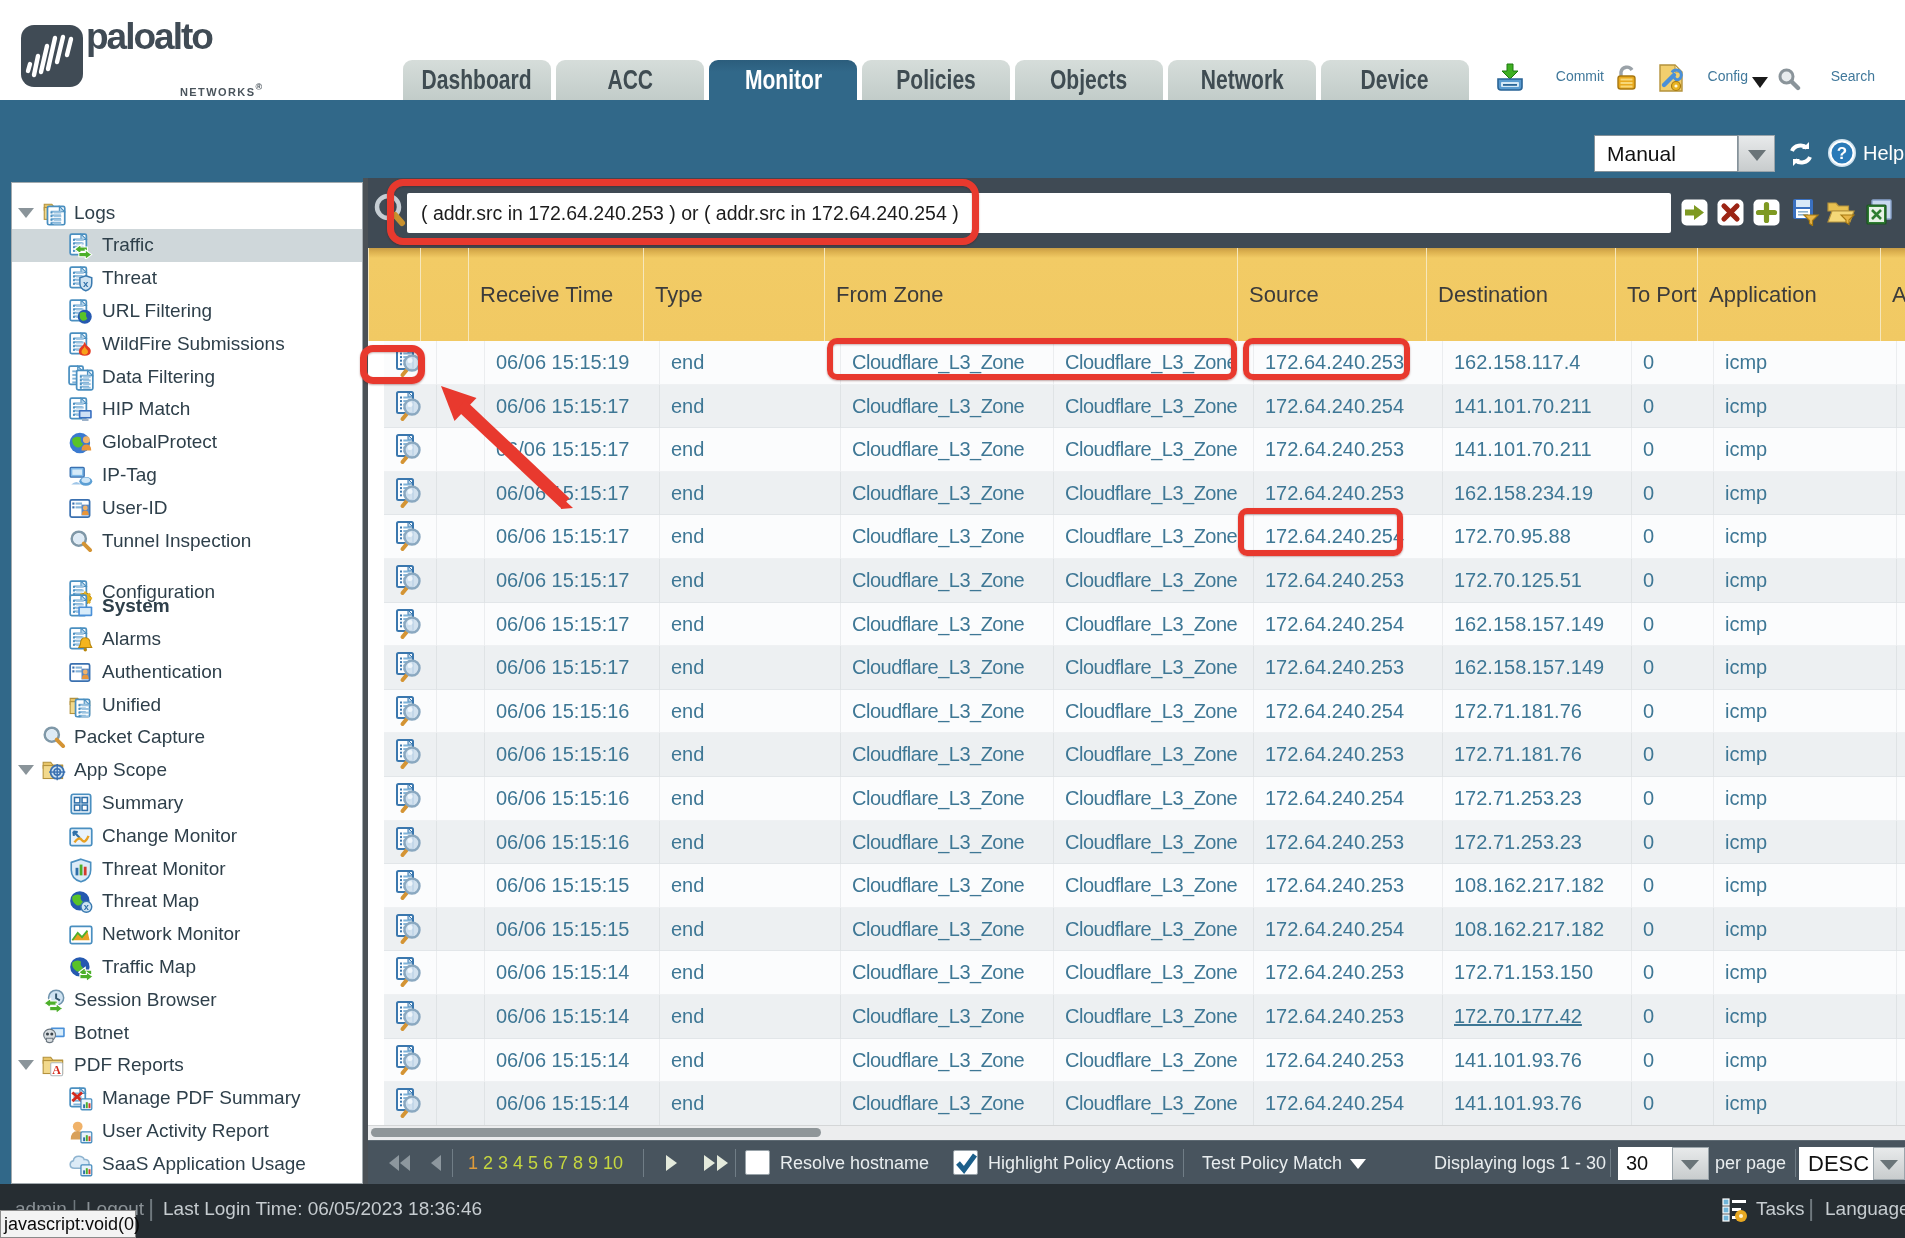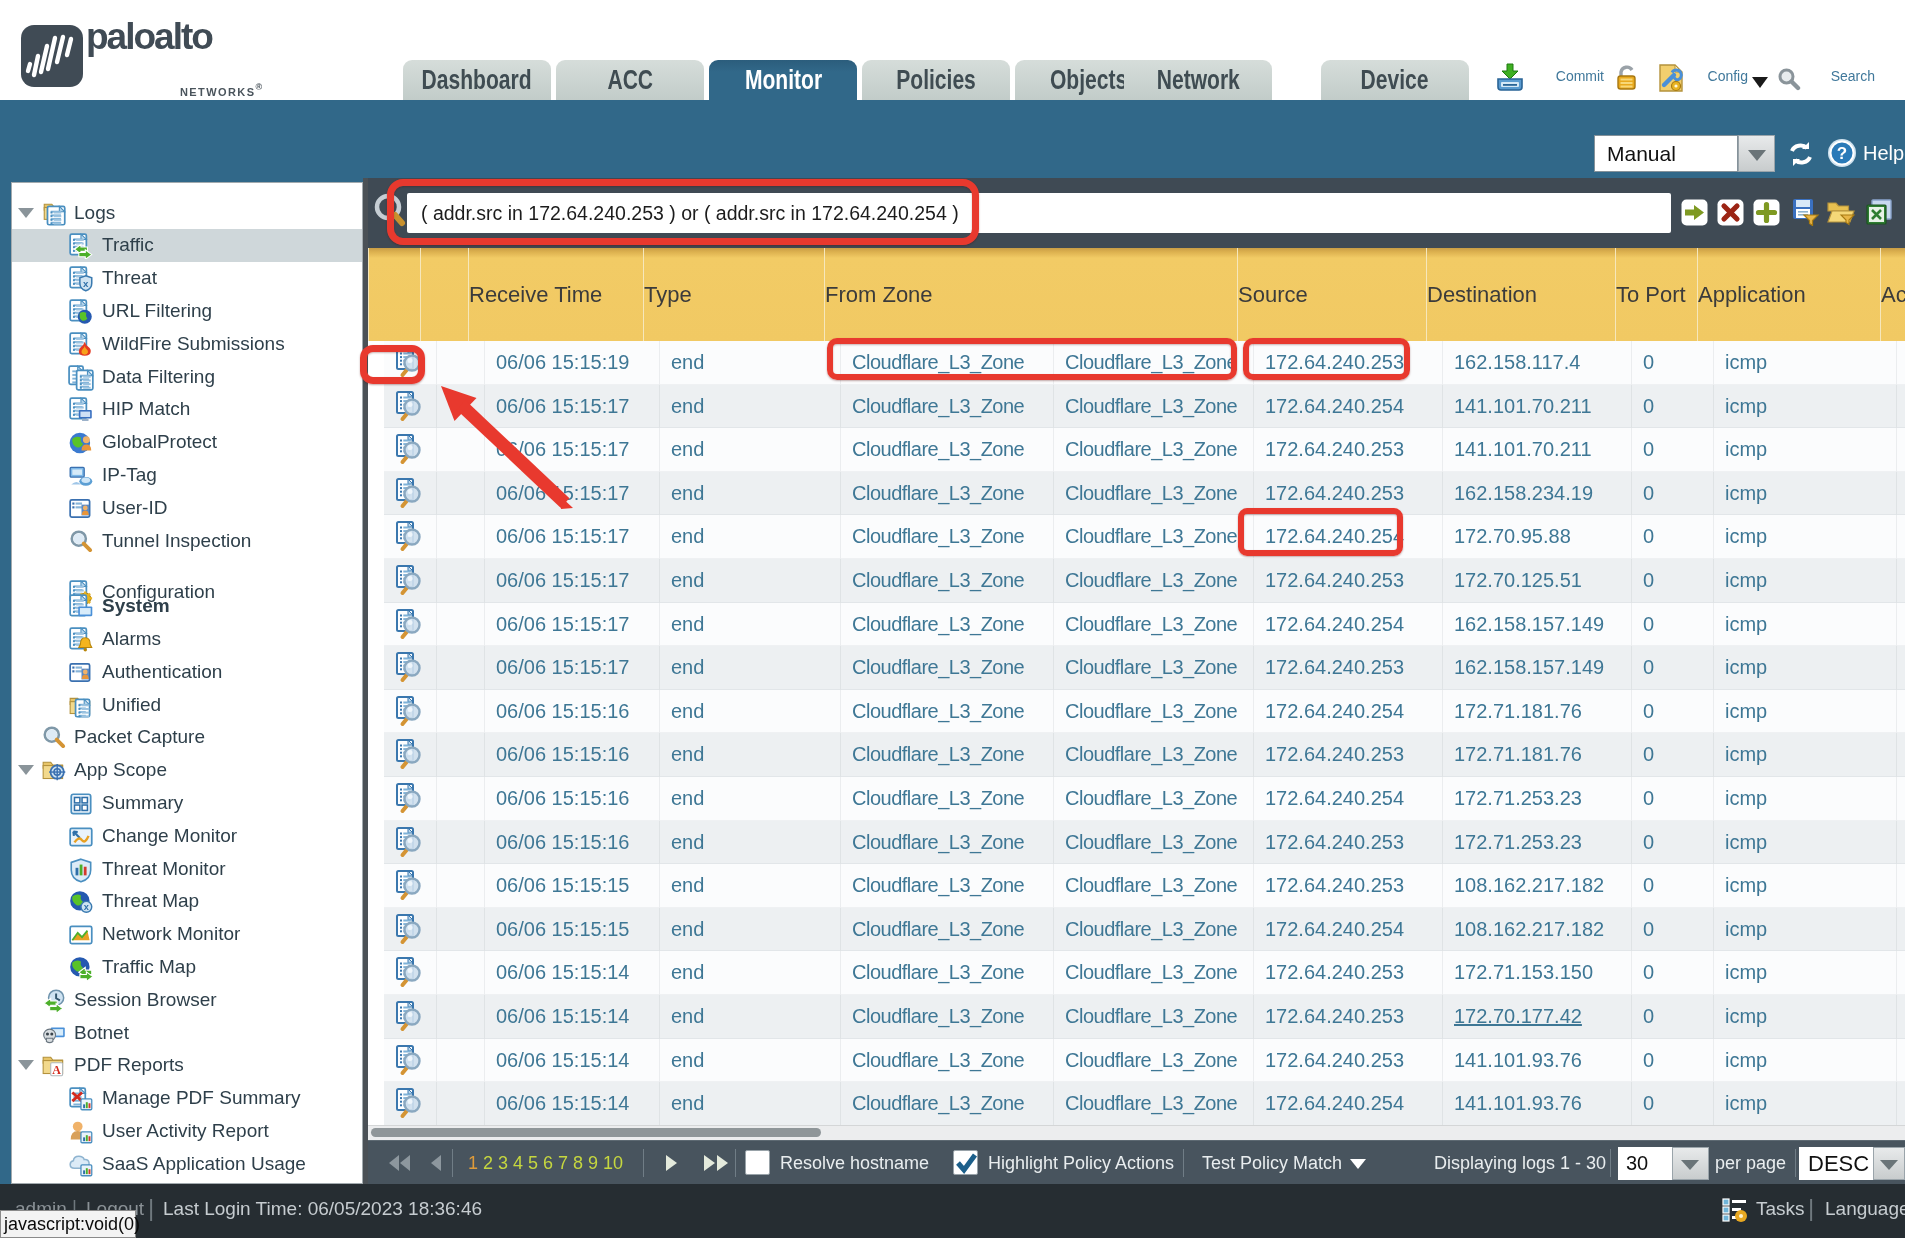--- a/index.html
+++ b/index.html
@@ -22,21 +22,21 @@
 .titem.sel{background:#cfd7da;}
 .exp{position:absolute;top:11px;width:0;height:0;border:8px solid transparent;border-top:10px solid #8a949a;}
 .ticon{position:absolute;top:4px;transform:scale(1.08);transform-origin:top left;}
 .tlab{position:absolute;top:5px;font-size:19px;color:#2e3f4a;white-space:nowrap;}
 #splitter{position:absolute;left:363px;top:178px;width:5px;height:1006px;background:#4b5156;}
 #content{position:absolute;left:368px;top:178px;width:1537px;height:1006px;background:#fff;}
 #filterbar{position:absolute;left:0;top:0;width:1537px;height:70px;background:#3f4a54;}
 #finput{position:absolute;left:39px;top:15px;width:1264px;height:40px;background:#fff;border-radius:2px;font-size:19.5px;color:#1c1c1c;line-height:40px;padding-left:14px;white-space:nowrap;}
 .fico{position:absolute;top:21px;}
 #gridhead{position:absolute;left:0;top:70px;width:1537px;height:93px;background:linear-gradient(#c89d45 0,#ddb14f 4px,#f2cb65 10px,#f1c963 100%);}
-.hc{position:absolute;top:0;height:93px;border-left:1px solid #f6e7bb;font-size:22px;color:#3b3b3b;line-height:93px;overflow:hidden;white-space:nowrap;}
+.hc{position:absolute;top:0;height:93px;border-left:1px solid #f6e7bb;font-size:22px;color:#3b3b3b;line-height:93px;padding-left:11px;overflow:hidden;white-space:nowrap;}
 #rows{position:absolute;left:0;top:163px;width:1537px;height:784px;overflow:hidden;margin-left:16px;}
 .row{position:absolute;left:0;width:1537px;height:43.6px;}
 .row.odd{background:#fbfcfd;}
 .row.even{background:#edf0f2;}
 .c{position:absolute;top:0;height:43.6px;line-height:43.6px;font-size:20px;color:#3e7795;padding-left:11px;overflow:hidden;white-space:nowrap;border-left:1px solid rgba(140,150,158,0.14);box-shadow:inset 0 -1px 0 rgba(120,130,140,0.09);}
 .ri{position:absolute;left:12px;top:6px;}
 .c0{left:0px;width:52px;}.c1{left:52px;width:48px;}.c2{left:100px;width:175px;}.c3{left:275px;width:181px;}.c4{left:456px;width:213px;letter-spacing:-0.5px;}.c5{left:669px;width:200px;letter-spacing:-0.5px;}.c6{left:869px;width:189px;}.c7{left:1058px;width:189px;}.c8{left:1247px;width:82px;}.c9{left:1329px;width:183px;}.c10{left:1512px;width:26px;}
 .c0{border-left:none;}
 #hscroll{position:absolute;left:0;top:947px;width:1537px;height:15px;background:#ecedee;border-top:1px solid #d4d6d7;}
 #hthumb{position:absolute;left:3px;top:2px;width:450px;height:9px;border-radius:5px;background:#8f9699;}
@@ -64,21 +64,21 @@
           <line x1="50" y1="14" x2="46" y2="30"></line>
         </g>
       </svg></div>
   <div id="logotext">paloalto</div>
   <div id="logonet">NETWORKS<span style="font-size:9px;vertical-align:6px;letter-spacing:0;">®</span></div>
   <div class="tab" style="left:403px;"><span>Dashboard</span></div>
     <div class="tab" style="left:556px;"><span>ACC</span></div>
     <div class="tab active" style="left:709px;"><span>Monitor</span></div>
     <div class="tab" style="left:862px;"><span>Policies</span></div>
     <div class="tab" style="left:1015px;"><span>Objects</span></div>
-    <div class="tab" style="left:1124px;"><span>Network</span></div>
+    <div class="tab" style="left:1168px;"><span>Network</span></div>
     <div class="tab" style="left:1321px;"><span>Device</span></div>
   <div id="toplinks">
     <span class="tlk" style="right:380px;top:8px;"><svg width="30" height="30" viewBox="0 0 30 30" style="">
           <path d="M12,1 h6 v7 h5 l-8,8 -8,-8 h5 z" fill="#3faf22" stroke="#1e7a10" stroke-width="1"></path>
           <path d="M3,16 h24 v8 a3,3 0 0 1 -3,3 h-18 a3,3 0 0 1 -3,-3 z" fill="#5b9bd0" stroke="#2a6496" stroke-width="1.6"></path>
           <rect x="6" y="19" width="18" height="5" rx="1" fill="#d6e8f6"></rect>
           <rect x="8" y="21" width="14" height="1.8" fill="#2a6496"></rect>
         </svg></span>
     <span class="tlk" style="right:301px;top:13px;">Commit</span>
     <span class="tlk" style="right:267px;top:9px;"><svg width="22" height="28" viewBox="0 0 22 28" style="">

